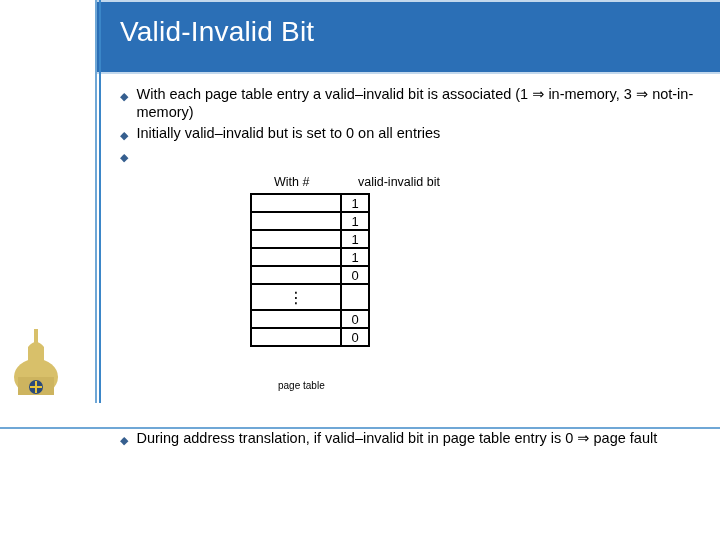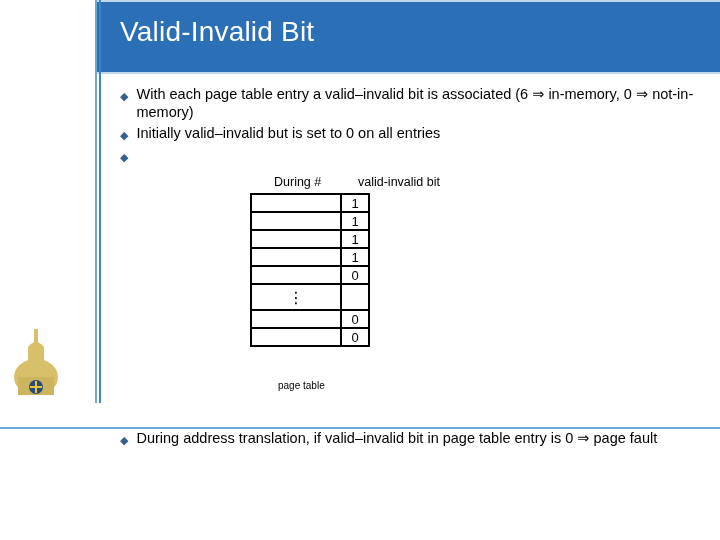--- a/index.html
+++ b/index.html
@@ -63,34 +63,34 @@
     <div class="title-text">Valid-Invalid Bit</div>
     <div class="title-rule-bot"></div>
   </div>
 
   <div class="vrule v1 short"></div>
   <div class="vrule v2 short"></div>
 
   <div class="body">
     <div class="bullet">
       <span class="bmark">◆</span>
-      <span>With each page table entry a valid–invalid bit is associated (6 ⇒ in-memory, 0 ⇒ not-in-memory)</span>
+      <span>With each page table entry a valid–invalid bit is associated (1 ⇒ in-memory, 3 ⇒ not-in-memory)</span>
     </div>
     <div class="bullet">
       <span class="bmark">◆</span>
       <span>Initially valid–invalid but is set to 0 on all entries</span>
     </div>
     <div class="bullet">
       <span class="bmark">◆</span>
     </div>
   </div>
 
   <div class="diagram">
     <div class="tbl-labels">
-      <span class="lbl-frame">During #</span>
+      <span class="lbl-frame">With #</span>
       <span class="lbl-vib">valid-invalid bit</span>
     </div>
     <div class="pt">
       <div class="row">
           <div class="cell c-frame"></div>
           <div class="cell c-vib">1</div>
         </div>
       <div class="row">
           <div class="cell c-frame"></div>
           <div class="cell c-vib">1</div>

